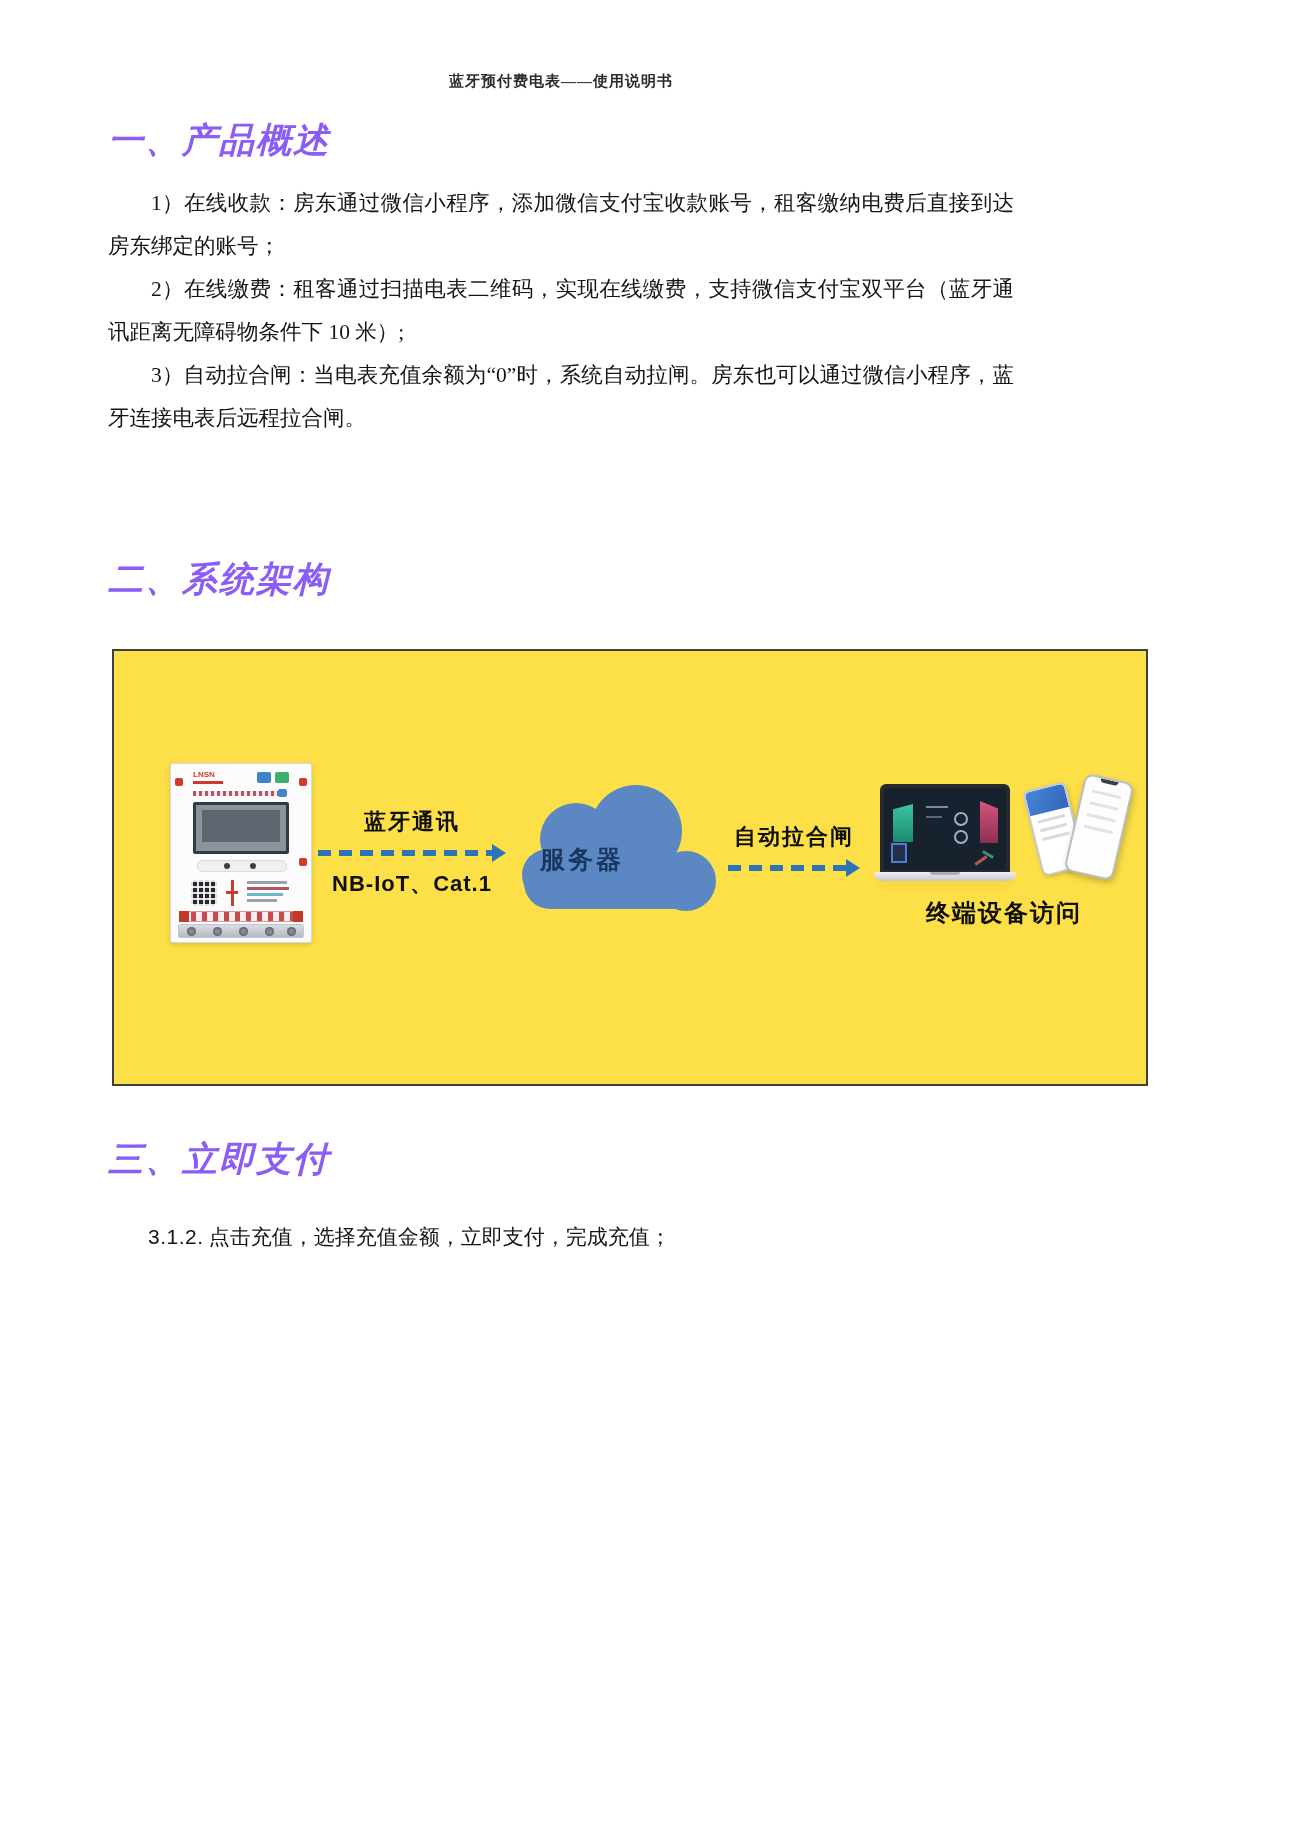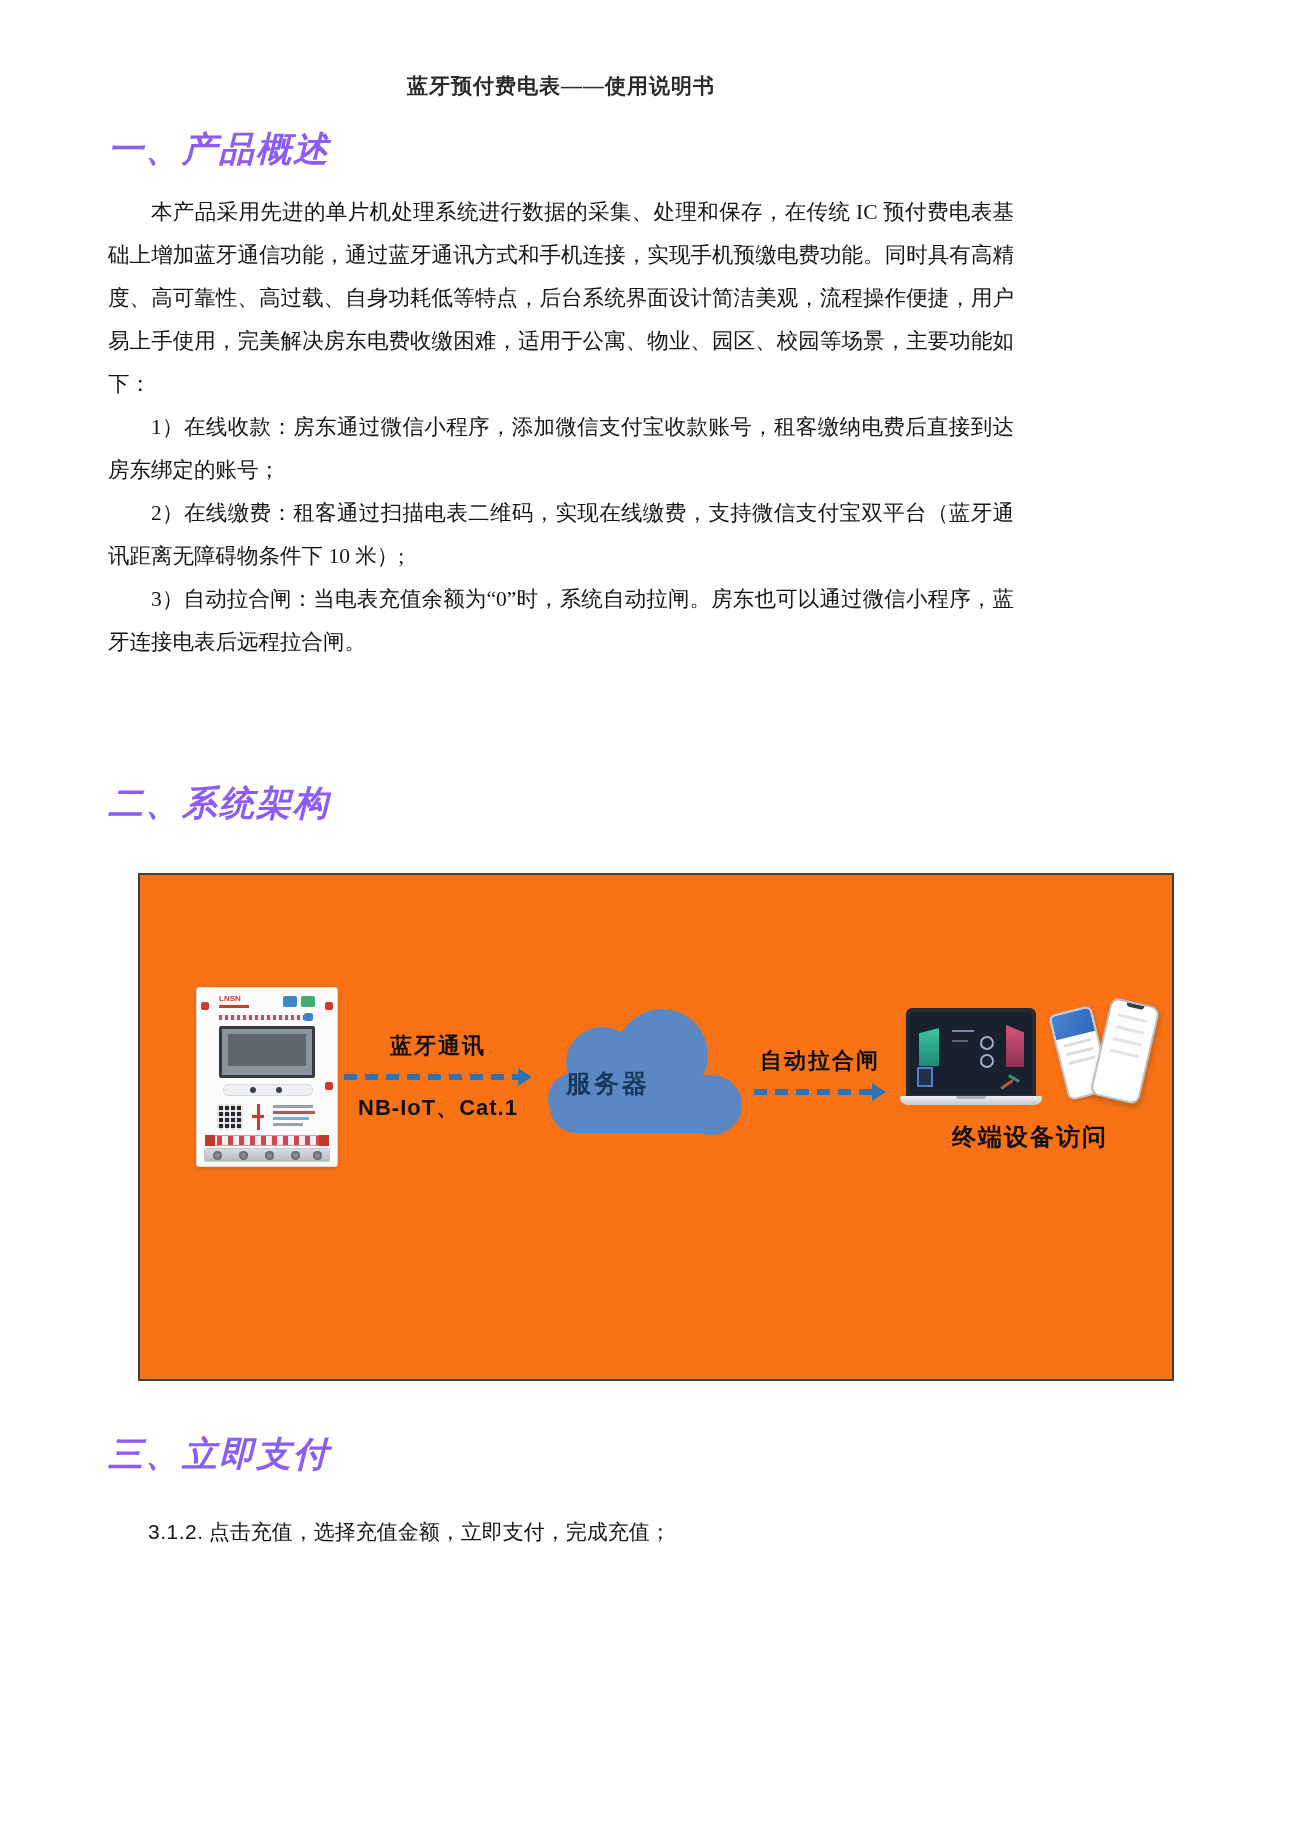--- a/index.html
+++ b/index.html
@@ -9,21 +9,21 @@
     background:#ffffff;
     box-sizing:border-box;
     padding:72px 0 0 108px;
     font-family:"Liberation Serif","DejaVu Serif",serif;
     color:#1c1c1c;
     overflow:hidden;
   }
   .doc-header{
     width:906px;
     text-align:center;
-    font-size:21px;
+    font-size:15px;
     font-weight:bold;
     color:#2b2b2b;
     letter-spacing:1px;
   }
   h1.sec-title{
     font-size:35px;
     font-weight:bold;
     color:#8b5cf6;
     margin:26px 0 18px 0;
     letter-spacing:2px;
@@ -50,25 +50,25 @@
   .step{
     font-size:21px;
     line-height:55px;
     color:#151515;
   }
   .step .num{font-family:"Liberation Sans","DejaVu Sans",sans-serif;letter-spacing:.5px;}
 
   
   .diagram{
     position:relative;
-    margin-left:30px;
-    width:1036px;height:508px;
+    margin-left:4px;
+    width:1036px;height:437px;
     border:2px solid #3f3f3f;
     box-sizing:border-box;
-    background:#f97316;
+    background:#fde047;
   }
   .diagram-content{
     position:absolute;left:56px;top:112px;
     display:flex;align-items:center;
   }
   .dlabel{
     font-weight:bold;font-size:22px;color:#0f0f0f;letter-spacing:2px;
     text-align:center;white-space:nowrap;
   }
   .dlabel.latin{font-family:"Liberation Sans","DejaVu Sans",sans-serif;letter-spacing:1px;}
@@ -151,21 +151,20 @@
 </style>
 </head>
 <body>
 
 <div class="page">
 
   <div class="doc-header">蓝牙预付费电表——使用说明书</div>
 
   <h1 class="sec-title">一、产品概述</h1>
 
-  <p class="body-par">本产品采用先进的单片机处理系统进行数据的采集、处理和保存，在传统 IC 预付费电表基础上增加蓝牙通信功能，通过蓝牙通讯方式和手机连接，实现手机预缴电费功能。同时具有高精度、高可靠性、高过载、自身功耗低等特点，后台系统界面设计简洁美观，流程操作便捷，用户易上手使用，完美解决房东电费收缴困难，适用于公寓、物业、园区、校园等场景，主要功能如下：</p>
   <p class="body-par">1）在线收款：房东通过微信小程序，添加微信支付宝收款账号，租客缴纳电费后直接到达房东绑定的账号；</p>
   <p class="body-par">2）在线缴费：租客通过扫描电表二维码，实现在线缴费，支持微信支付宝双平台（蓝牙通讯距离无障碍物条件下 10 米）;</p>
   <p class="body-par">3）自动拉合闸：当电表充值余额为“0”时，系统自动拉闸。房东也可以通过微信小程序，蓝牙连接电表后远程拉合闸。</p>
 
   <h1 class="sec-title sec2">二、系统架构</h1>
 
   <div class="diagram">
     <div class="diagram-content">
 
       <div class="meter">

